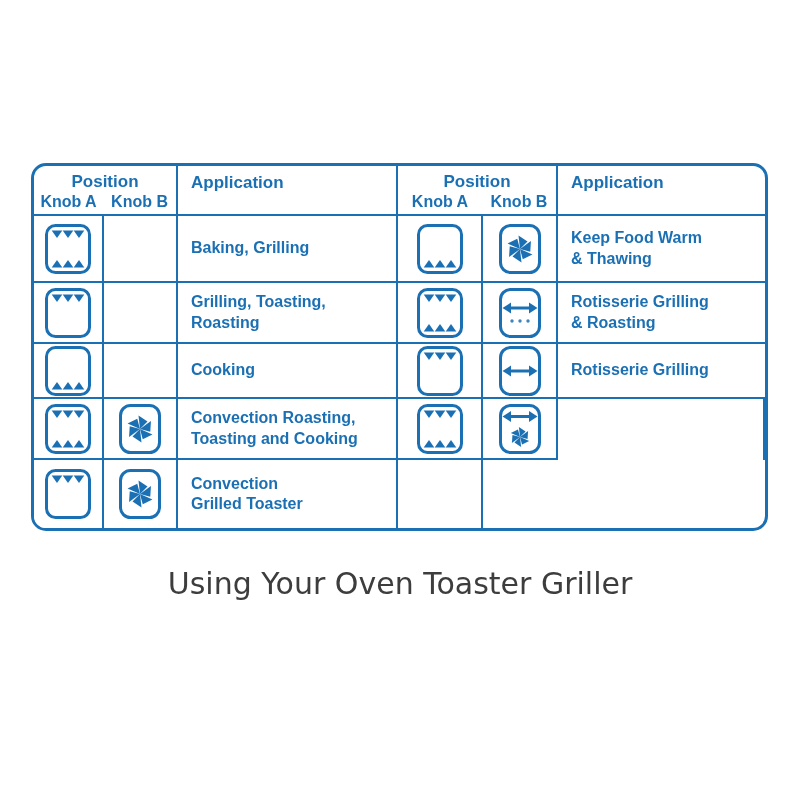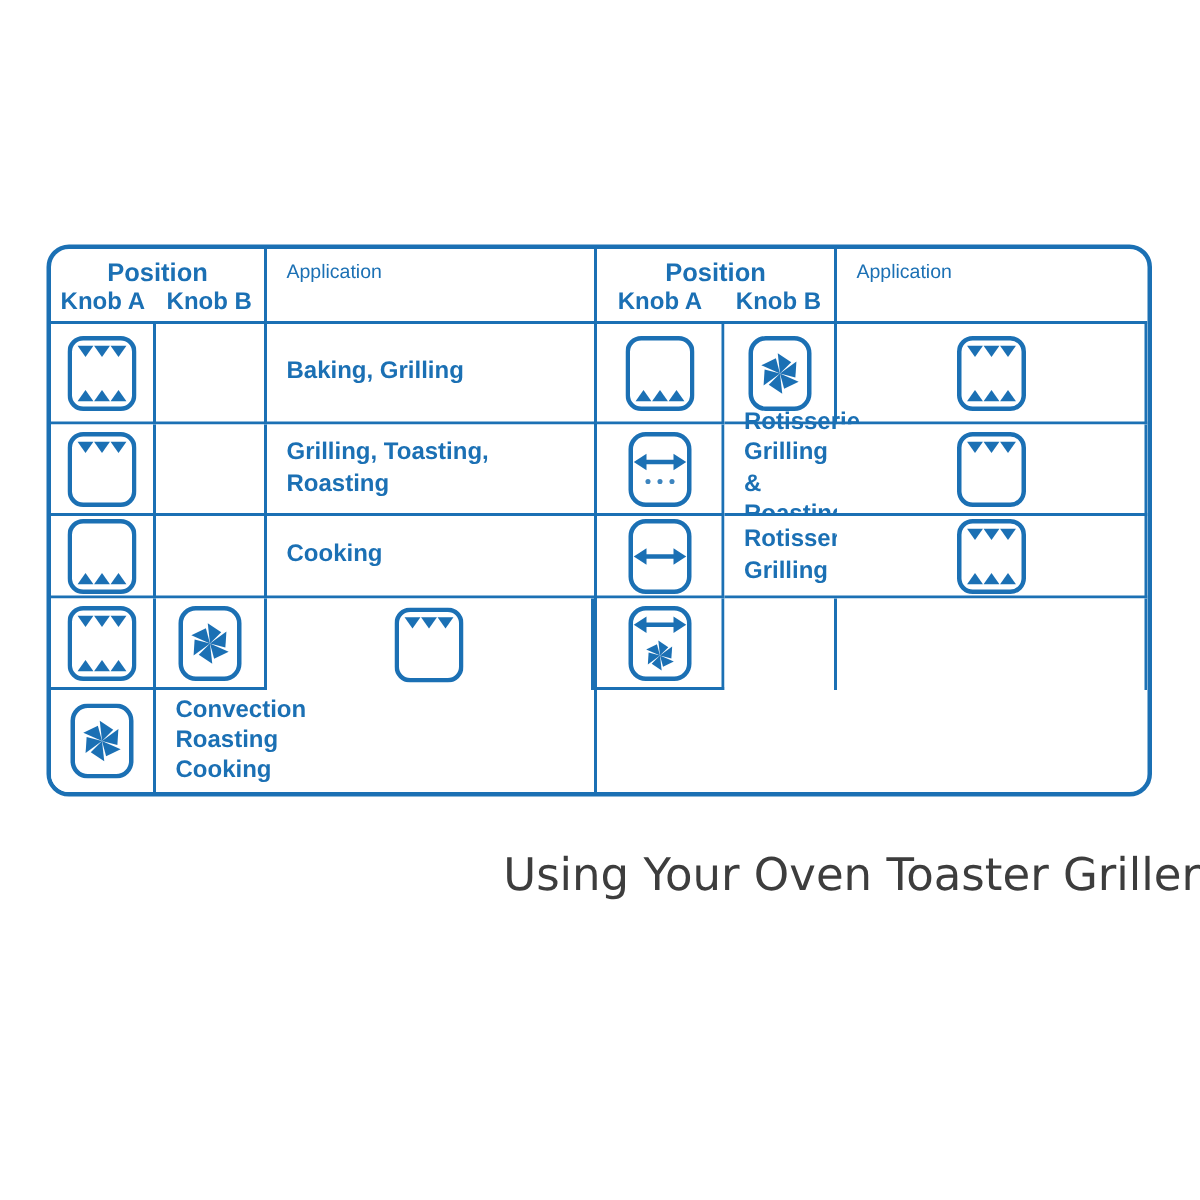--- a/index.html
+++ b/index.html
@@ -34,38 +34,38 @@
     text-align:center;color:var(--blue);font-weight:700;font-size:17px;
   }
   .knob-labels{display:flex;color:var(--blue);font-weight:700;font-size:16px;}
   .knob-labels span{display:inline-block;text-align:center;}
   .left .knob-labels span:nth-child(1){width:70px;}
   .left .knob-labels span:nth-child(2){width:74px;}
   .right .knob-labels span:nth-child(1){width:85px;}
   .right .knob-labels span:nth-child(2){width:75px;}
   .hdr-app{
     border-bottom:2.5px solid var(--blue);
-    color:var(--blue);font-weight:400;font-size:13px;
+    color:var(--blue);font-weight:700;font-size:17px;
     padding:7px 0 0 13px;box-sizing:border-box;
   }
   .ca,.cb,.capp{
     display:flex;align-items:center;box-sizing:border-box;background:#fff;
   }
   .ca,.cb{justify-content:center;}
   .ca{border-right:2.5px solid var(--blue);}
   .cb{border-right:2.5px solid var(--blue);}
   .capp{justify-content:flex-start;padding-left:13px;padding-right:4px;}
   .rb{border-bottom:2.5px solid var(--blue);}
   .app-text{
     color:var(--blue);font-weight:700;font-size:16px;line-height:1.26;
     white-space:pre-line;
   }
   .page-title{
     position:absolute;top:564px;left:0;width:800px;
-    text-align:right;color:var(--title);
+    text-align:center;color:var(--title);
     font-family:"DejaVu Sans",sans-serif;font-weight:400;
     font-size:30px;line-height:40px;margin:0;
   }
 </style>
 </head>
 <body>
 
 <div class="otg-table">
   <section class="half left">
     <div class="hdr-pos">
@@ -131,20 +131,24 @@
         <svg width="46" height="50" viewBox="0 0 46 50">
           <rect x="3.5" y="1.5" width="39" height="47" rx="10" fill="none" stroke="#1b70b4" stroke-width="3"></rect>
           <path d="M0 0 L-1.5 -13.5 L7.5 -7.5 Z" fill="#1b70b4" transform="translate(23 25) rotate(0) scale(1)"></path>
           <path d="M0 0 L-1.5 -13.5 L7.5 -7.5 Z" fill="#1b70b4" transform="translate(23 25) rotate(60) scale(1)"></path>
           <path d="M0 0 L-1.5 -13.5 L7.5 -7.5 Z" fill="#1b70b4" transform="translate(23 25) rotate(120) scale(1)"></path>
           <path d="M0 0 L-1.5 -13.5 L7.5 -7.5 Z" fill="#1b70b4" transform="translate(23 25) rotate(180) scale(1)"></path>
           <path d="M0 0 L-1.5 -13.5 L7.5 -7.5 Z" fill="#1b70b4" transform="translate(23 25) rotate(240) scale(1)"></path>
           <path d="M0 0 L-1.5 -13.5 L7.5 -7.5 Z" fill="#1b70b4" transform="translate(23 25) rotate(300) scale(1)"></path>
         </svg>
       </div>
+      <div class="capp rb">
+        <div class="app-text">Convection Roasting,
+Toasting and Cooking</div>
+      </div>
       <div class="ca">
         <svg width="46" height="50" viewBox="0 0 46 50">
           <rect x="1.5" y="1.5" width="43" height="47" rx="9" fill="none" stroke="#1b70b4" stroke-width="3"></rect>
           <path d="M6.7 6.5 L17.3 6.5 L12 14 Z" fill="#1b70b4"></path>
           <path d="M17.7 6.5 L28.3 6.5 L23 14 Z" fill="#1b70b4"></path>
           <path d="M28.7 6.5 L39.3 6.5 L34 14 Z" fill="#1b70b4"></path>
         </svg>
       </div>
       <div class="cb">
         <svg width="46" height="50" viewBox="0 0 46 50">
@@ -152,21 +156,21 @@
           <path d="M0 0 L-1.5 -13.5 L7.5 -7.5 Z" fill="#1b70b4" transform="translate(23 25) rotate(0) scale(1)"></path>
           <path d="M0 0 L-1.5 -13.5 L7.5 -7.5 Z" fill="#1b70b4" transform="translate(23 25) rotate(60) scale(1)"></path>
           <path d="M0 0 L-1.5 -13.5 L7.5 -7.5 Z" fill="#1b70b4" transform="translate(23 25) rotate(120) scale(1)"></path>
           <path d="M0 0 L-1.5 -13.5 L7.5 -7.5 Z" fill="#1b70b4" transform="translate(23 25) rotate(180) scale(1)"></path>
           <path d="M0 0 L-1.5 -13.5 L7.5 -7.5 Z" fill="#1b70b4" transform="translate(23 25) rotate(240) scale(1)"></path>
           <path d="M0 0 L-1.5 -13.5 L7.5 -7.5 Z" fill="#1b70b4" transform="translate(23 25) rotate(300) scale(1)"></path>
         </svg>
       </div>
       <div class="capp">
         <div class="app-text">Convection
-Roasting Cooking</div>
+Grilled Toaster</div>
       </div>
     </section>
   <section class="half right">
     <div class="hdr-pos">
       <div class="pos-label">Position</div>
       <div class="knob-labels">
         <span>Knob A</span>
         <span>Knob B</span>
       </div>
     </div>
@@ -182,20 +186,24 @@
       <div class="cb rb">
         <svg width="46" height="50" viewBox="0 0 46 50">
           <rect x="3.5" y="1.5" width="39" height="47" rx="10" fill="none" stroke="#1b70b4" stroke-width="3"></rect>
           <path d="M0 0 L-1.5 -13.5 L7.5 -7.5 Z" fill="#1b70b4" transform="translate(23 25) rotate(0) scale(1)"></path>
           <path d="M0 0 L-1.5 -13.5 L7.5 -7.5 Z" fill="#1b70b4" transform="translate(23 25) rotate(60) scale(1)"></path>
           <path d="M0 0 L-1.5 -13.5 L7.5 -7.5 Z" fill="#1b70b4" transform="translate(23 25) rotate(120) scale(1)"></path>
           <path d="M0 0 L-1.5 -13.5 L7.5 -7.5 Z" fill="#1b70b4" transform="translate(23 25) rotate(180) scale(1)"></path>
           <path d="M0 0 L-1.5 -13.5 L7.5 -7.5 Z" fill="#1b70b4" transform="translate(23 25) rotate(240) scale(1)"></path>
           <path d="M0 0 L-1.5 -13.5 L7.5 -7.5 Z" fill="#1b70b4" transform="translate(23 25) rotate(300) scale(1)"></path>
         </svg>
+      </div>
+      <div class="capp rb">
+        <div class="app-text">Keep Food Warm
+&amp; Thawing</div>
       </div>
       <div class="ca rb">
         <svg width="46" height="50" viewBox="0 0 46 50">
           <rect x="1.5" y="1.5" width="43" height="47" rx="9" fill="none" stroke="#1b70b4" stroke-width="3"></rect>
           <path d="M6.7 6.5 L17.3 6.5 L12 14 Z" fill="#1b70b4"></path>
           <path d="M6.7 43.5 L17.3 43.5 L12 36 Z" fill="#1b70b4"></path>
           <path d="M17.7 6.5 L28.3 6.5 L23 14 Z" fill="#1b70b4"></path>
           <path d="M17.7 43.5 L28.3 43.5 L23 36 Z" fill="#1b70b4"></path>
           <path d="M28.7 6.5 L39.3 6.5 L34 14 Z" fill="#1b70b4"></path>
           <path d="M28.7 43.5 L39.3 43.5 L34 36 Z" fill="#1b70b4"></path>

